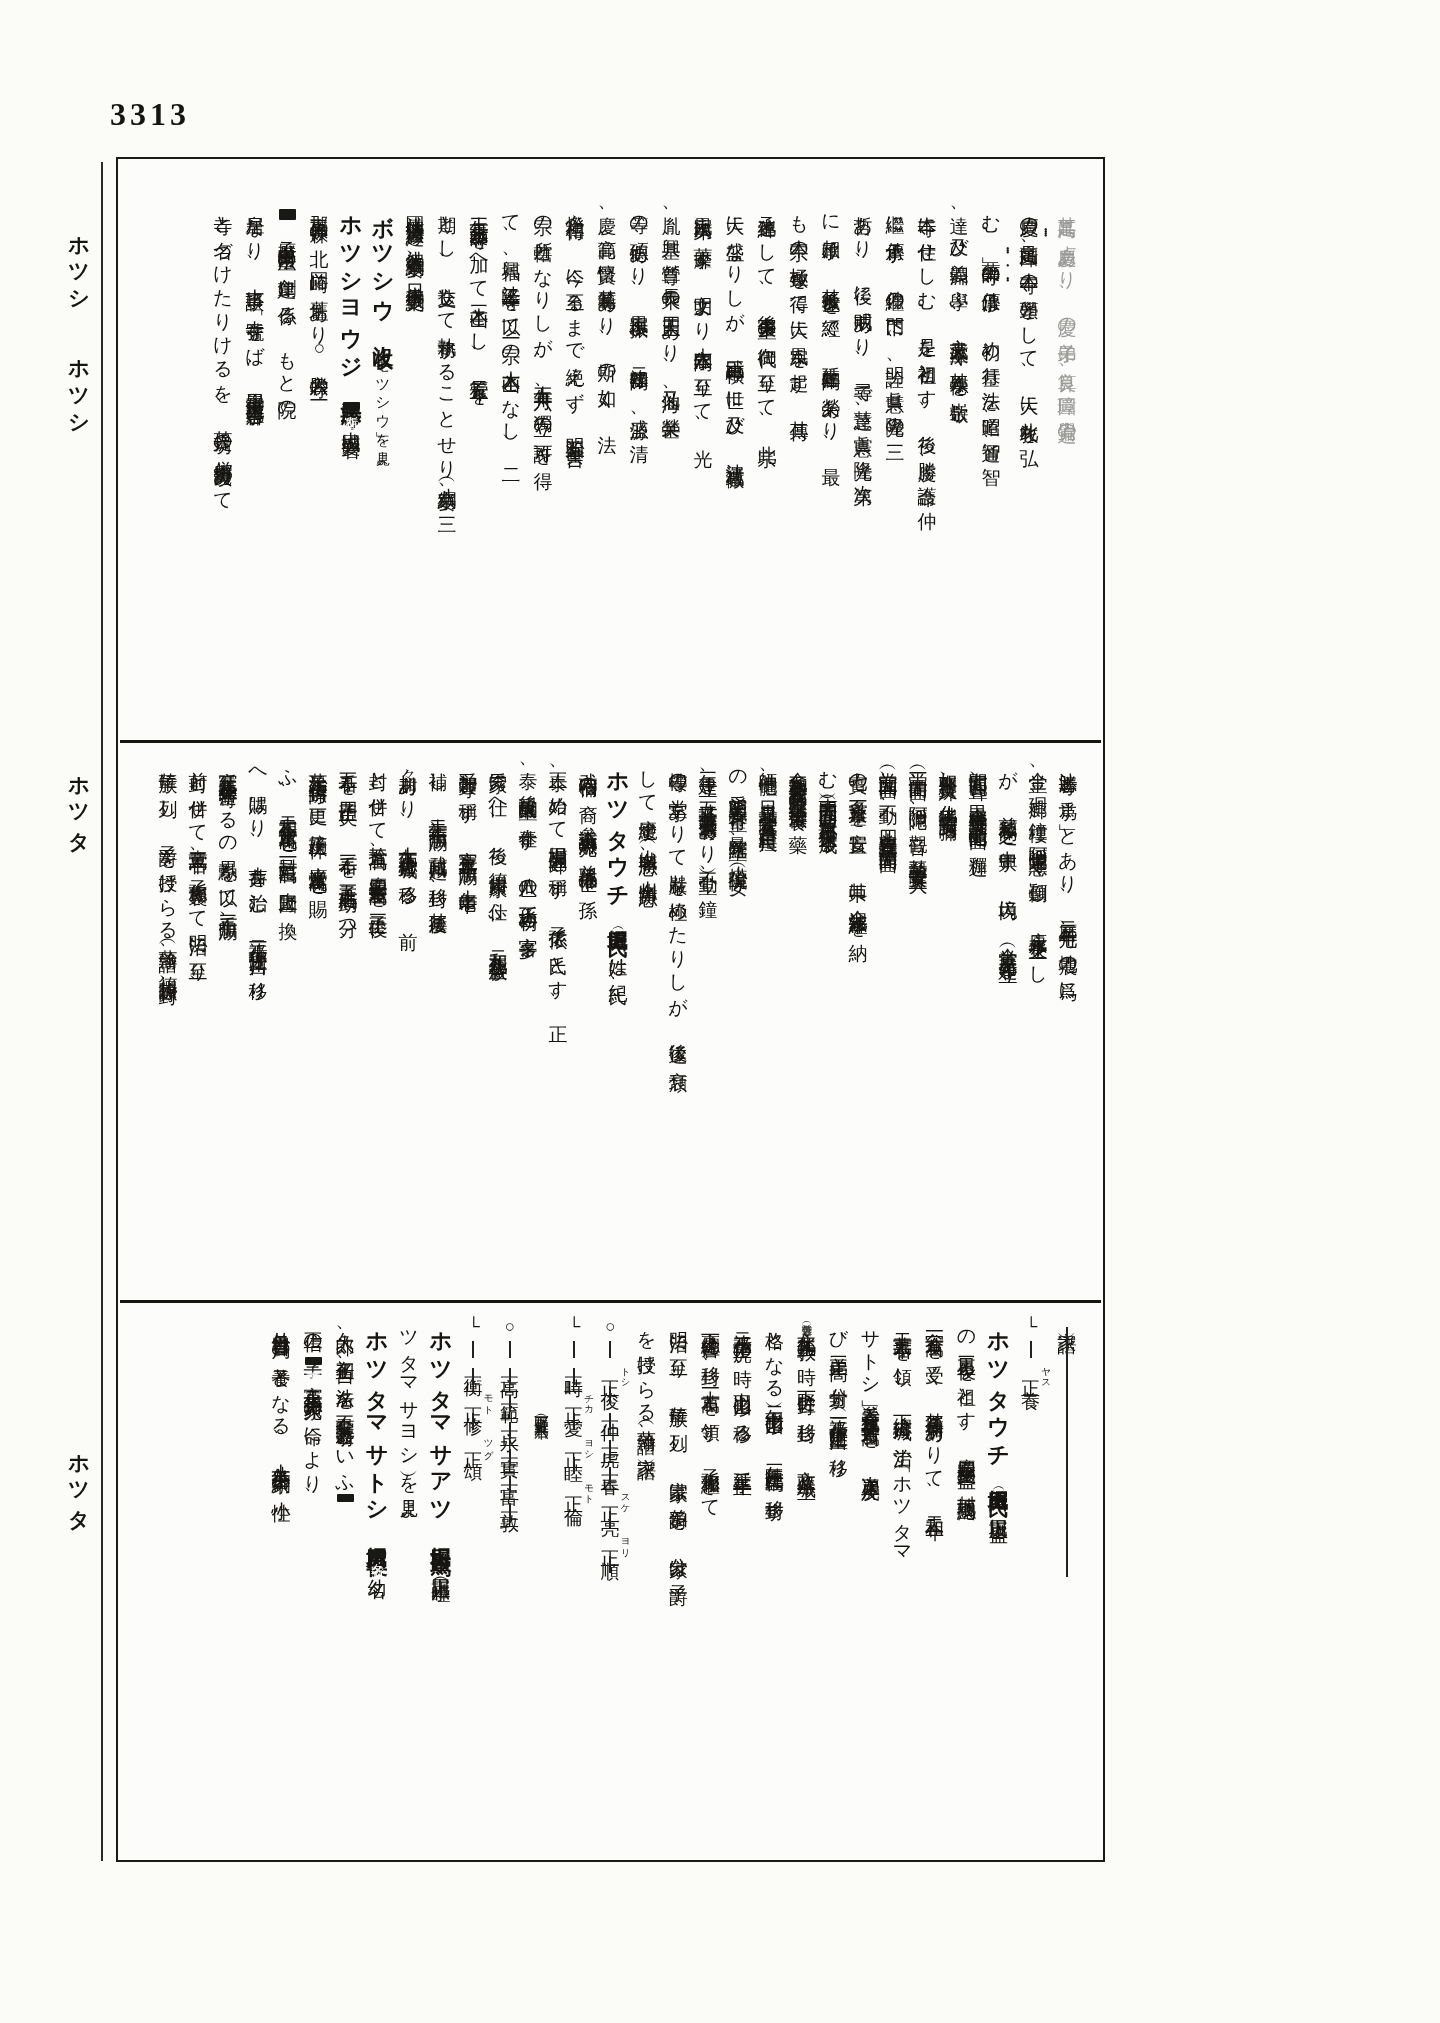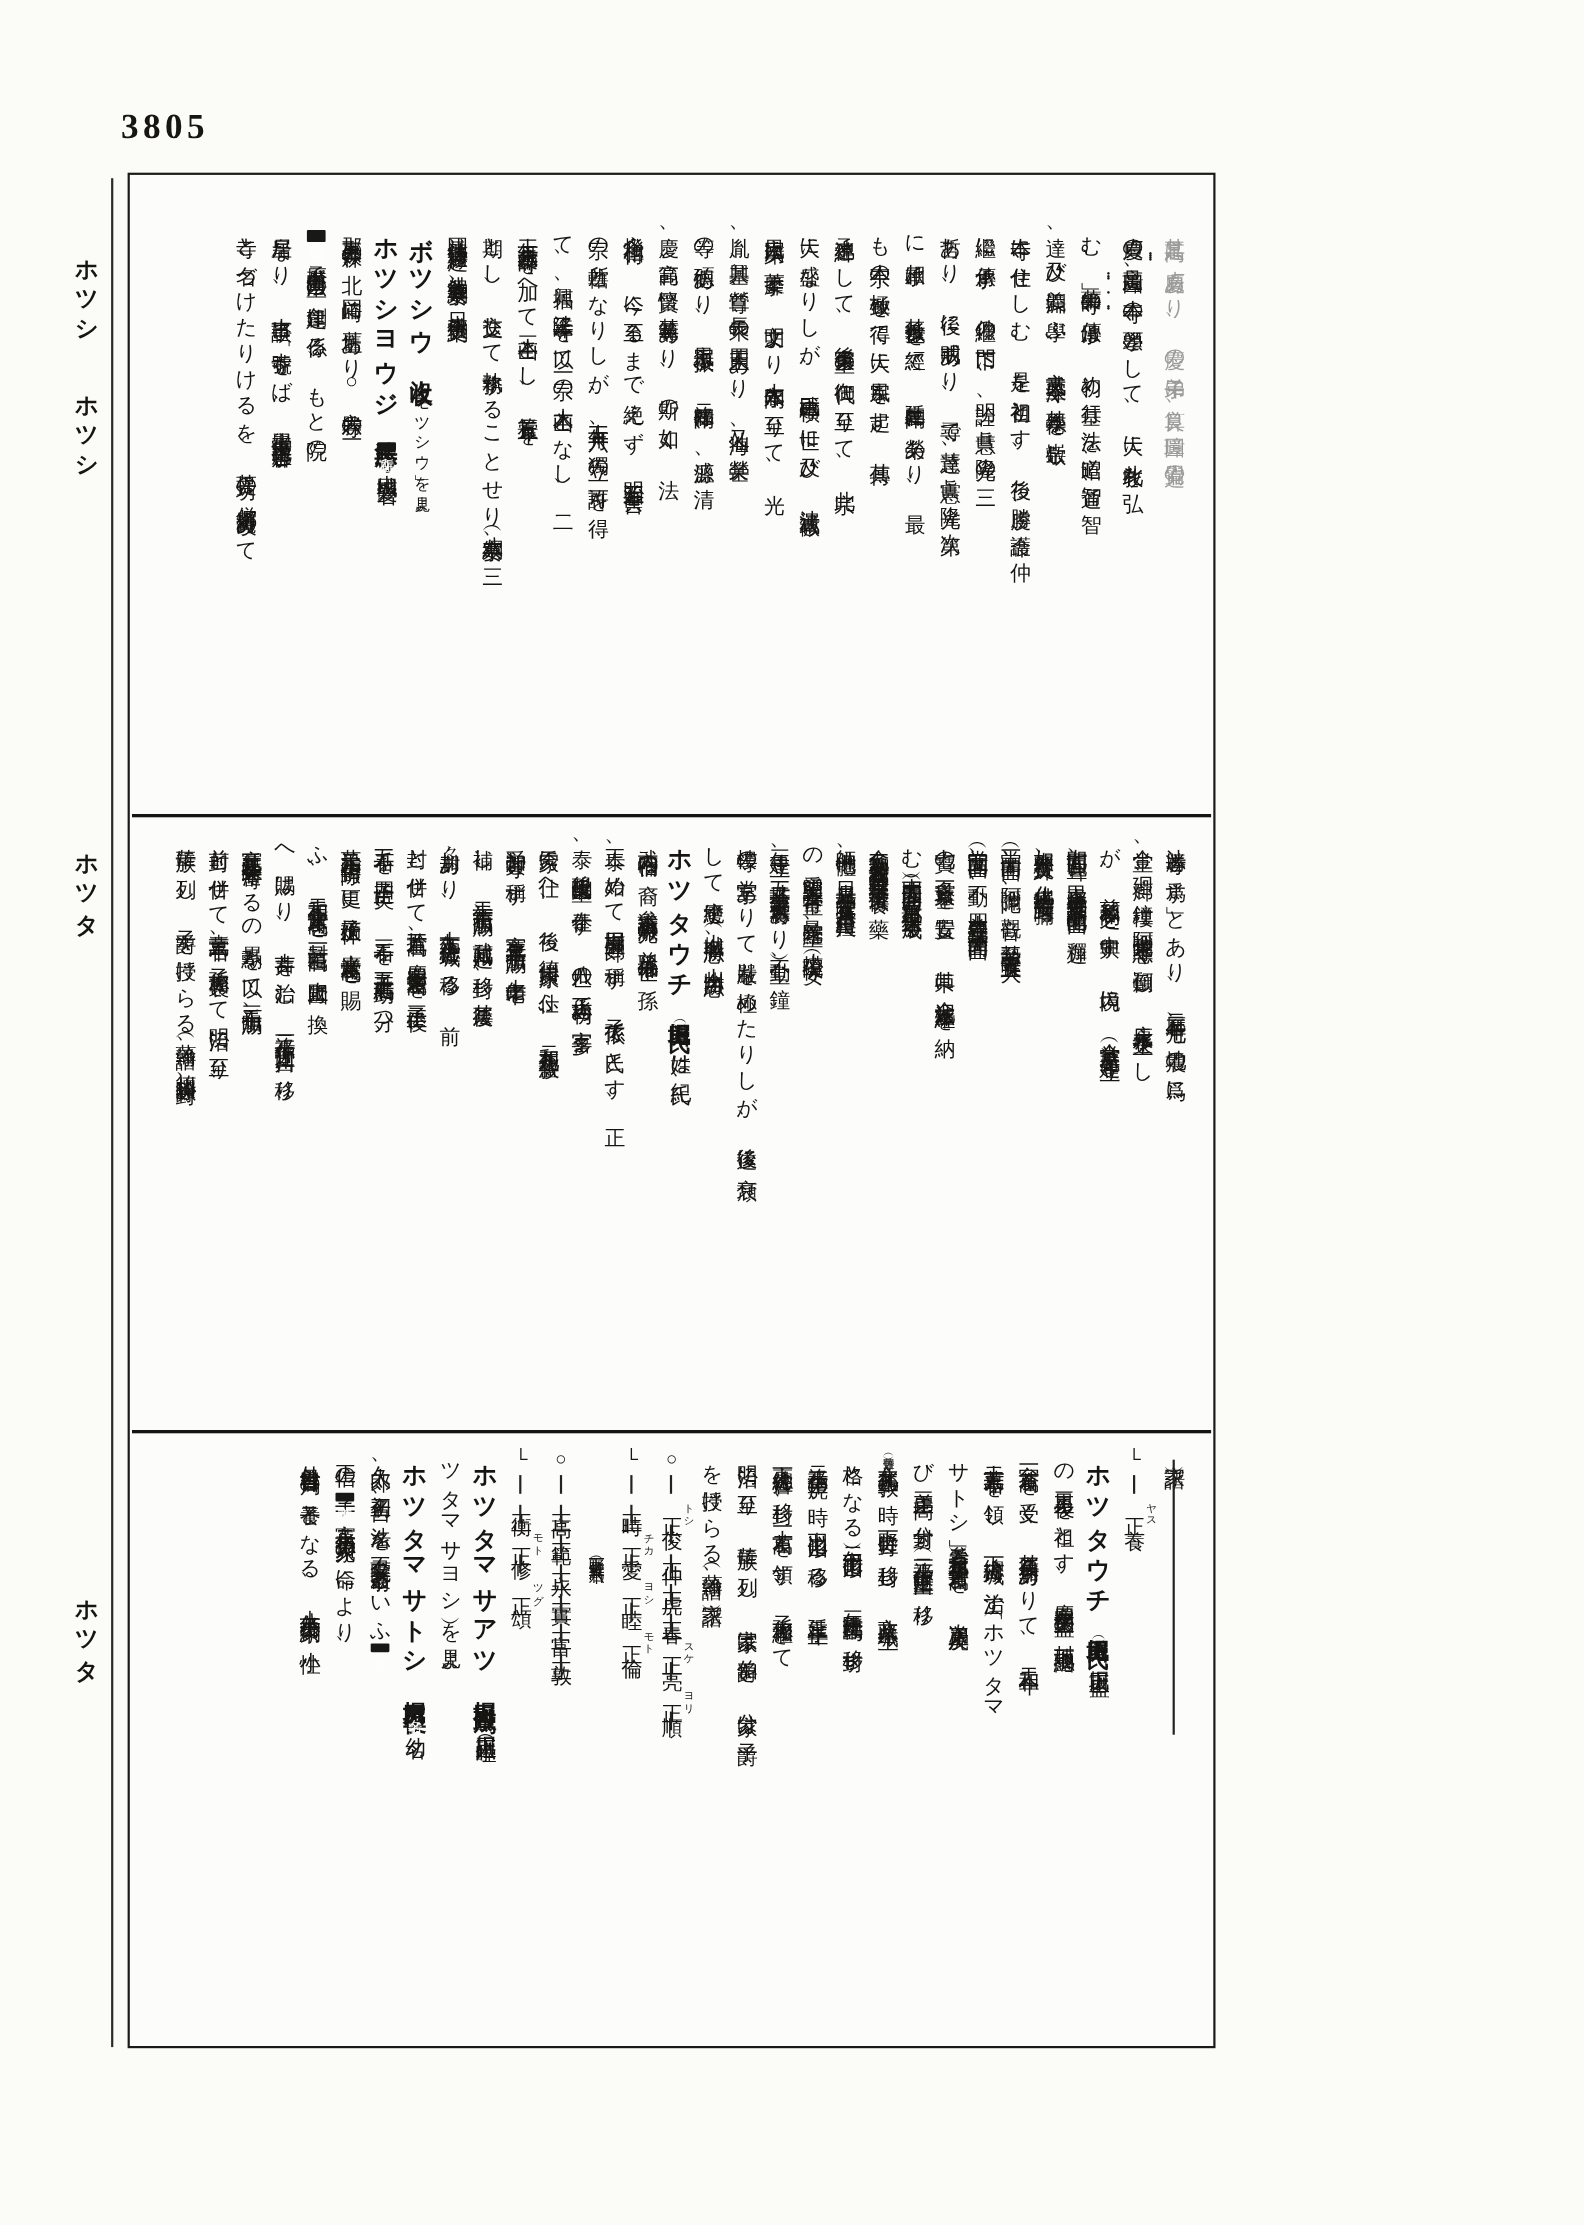--- a/index.html
+++ b/index.html
@@ -56,21 +56,21 @@
     text-emphasis-position:over right;-webkit-text-emphasis-position:over right;
   }
   .gl{display:inline-block;width:2px;height:17px;background:#222;margin:3px 0;}
   .gl-long{display:inline-block;width:2px;background:#222;margin:4px 0;}
   ruby rt{font-size:9.5px;letter-spacing:0;}
   .chart-start{font-size:17px;}
 </style>
 </head>
 <body>
 
-<div class="page-number">3805</div>
+<div class="page-number">3313</div>
 
 <div class="outer-left-rule"></div>
 
 <div class="margin-label" style="top:222px;">
   <span>ホツシ</span>
   <span class="ml-line"></span>
   <span>ホツシ</span>
 </div>
 <div class="margin-label" style="top:762px;">
   <span>ホツタ</span>

